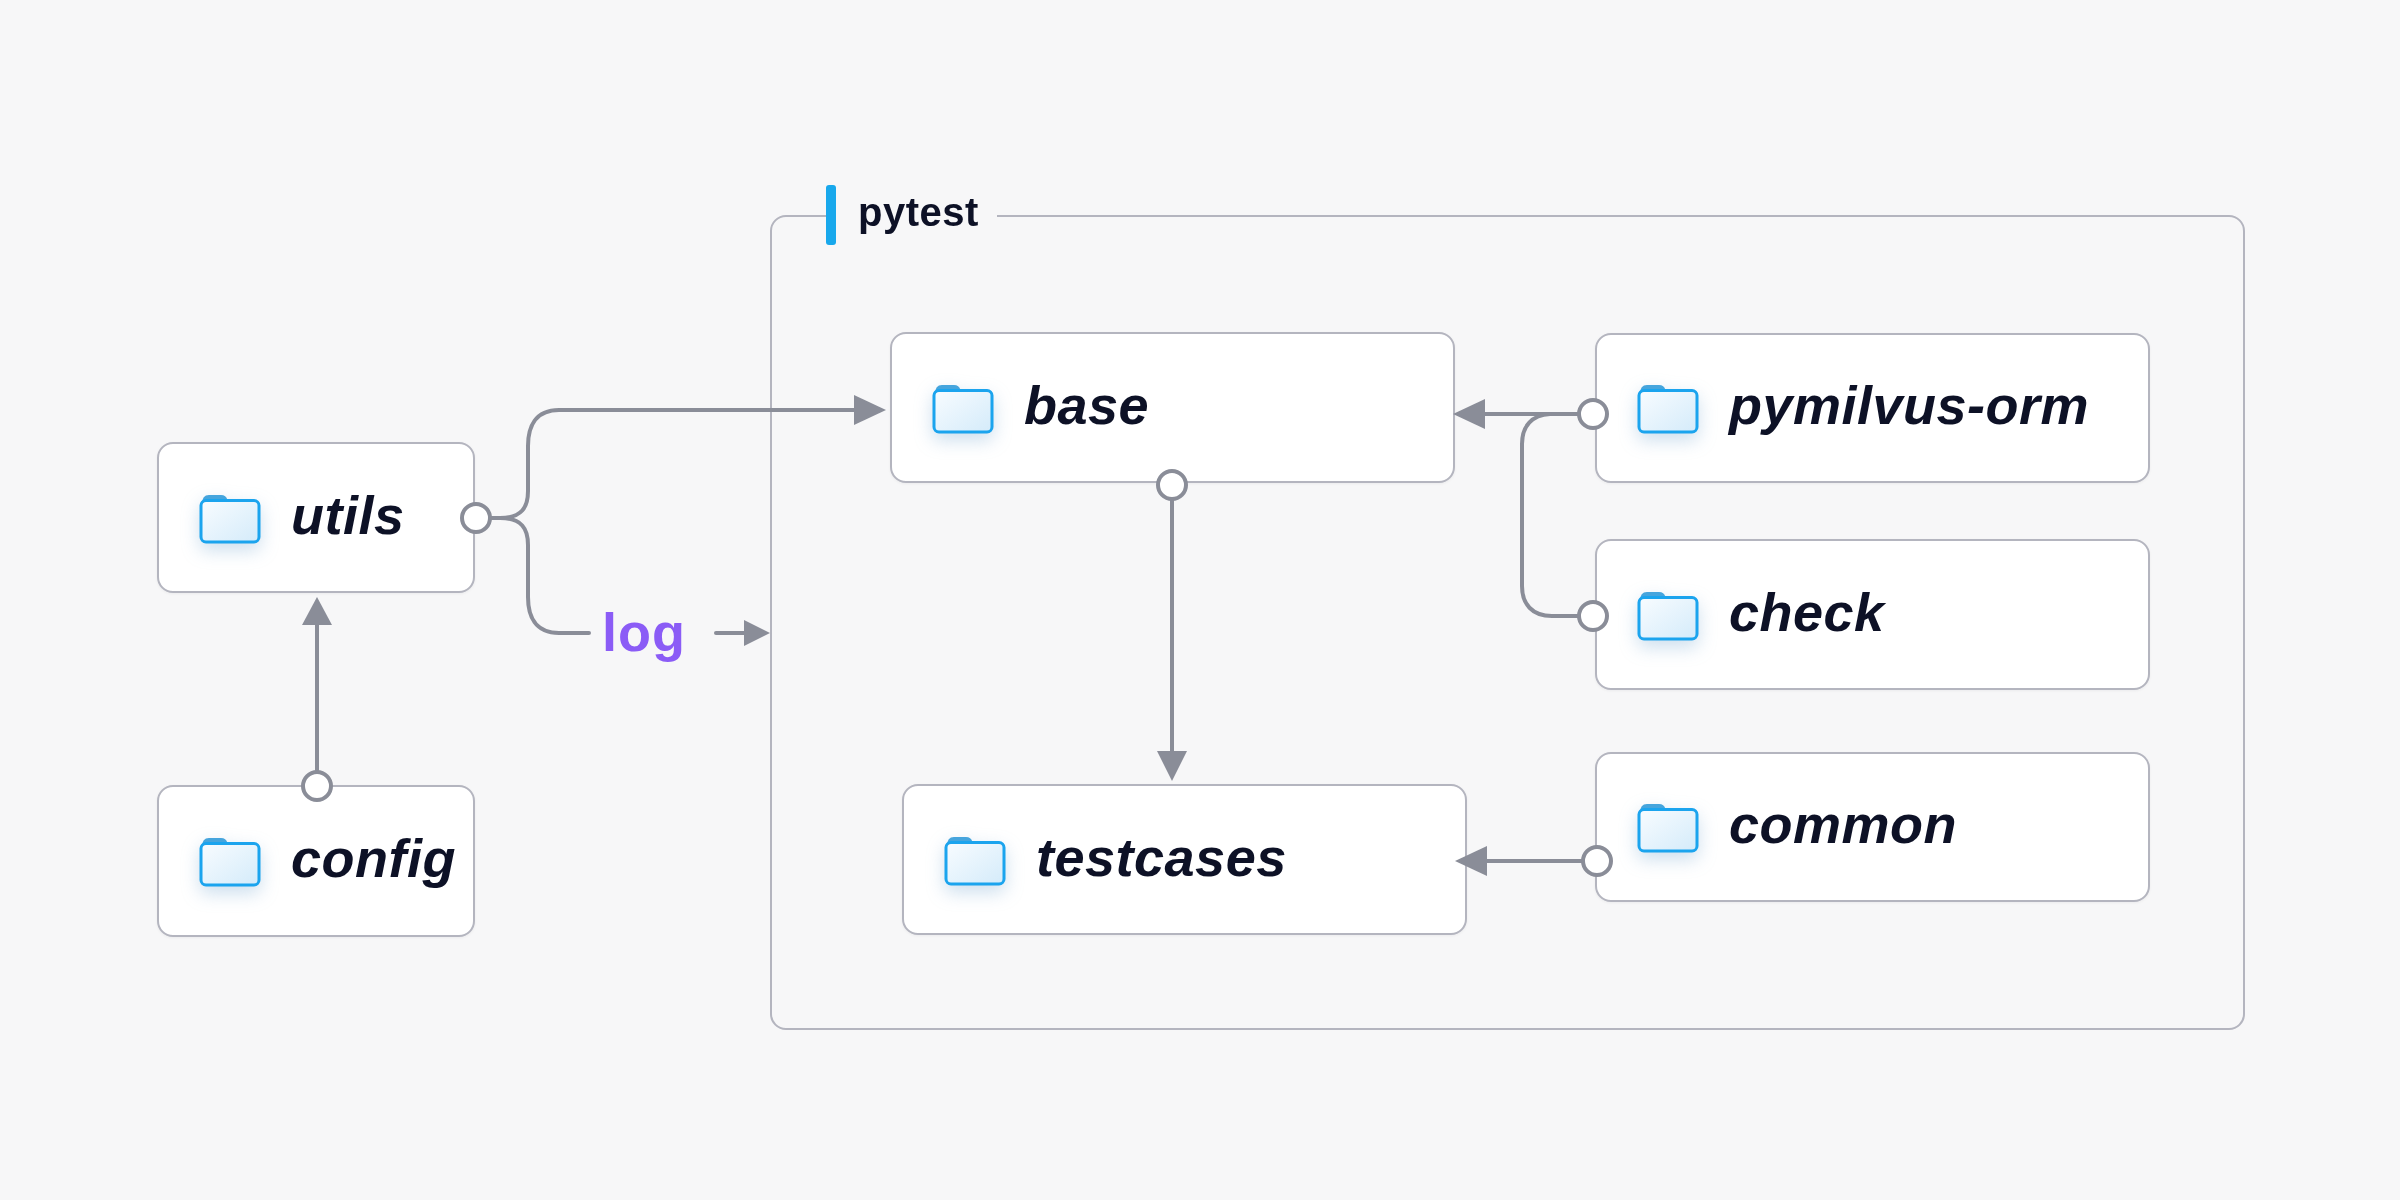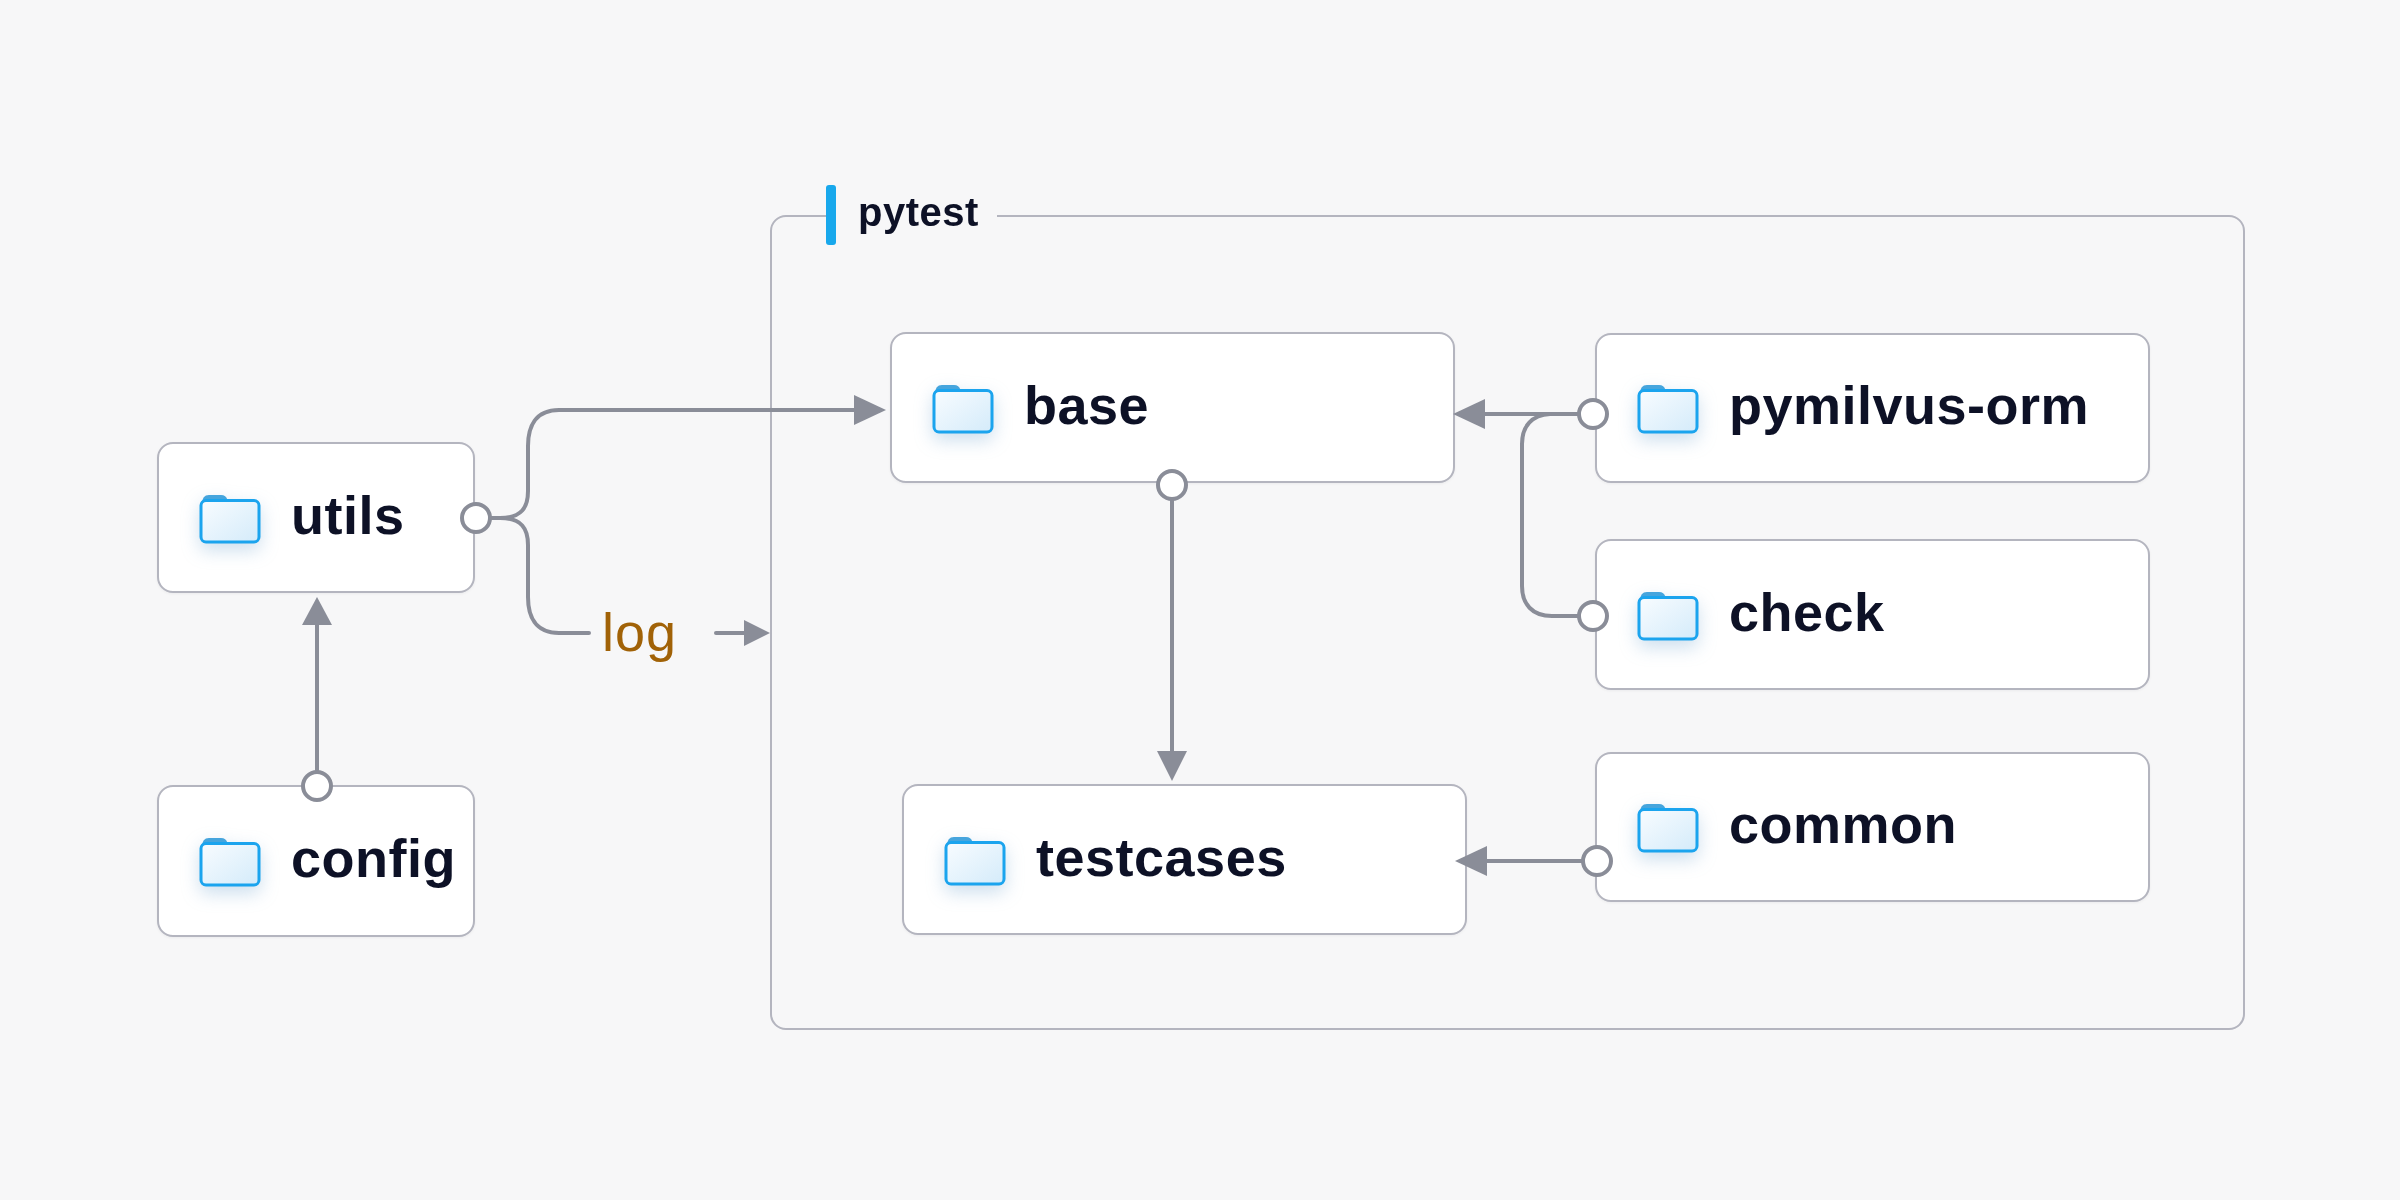--- a/index.html
+++ b/index.html
@@ -43,20 +43,21 @@
   .node {
     position: absolute;
     background: #ffffff;
     border: 2px solid #b4b5bf;
     border-radius: 16px;
     box-sizing: border-box;
     display: flex; align-items: center;
     padding-left: 40px; gap: 30px;
     z-index: 2;
     box-shadow: 0 1px 3px rgba(16,24,40,0.05);
+    font-style: italic;
   }
   .node-label {
     color: #0d1126; font-size: 54px; font-weight: 700;
     letter-spacing: 0.5px; line-height: 1;
     padding-bottom: 6px;
     white-space: nowrap;
   }
   .folder { display: flex; align-items: center; }
   .folder svg { filter: drop-shadow(0 7px 9px rgba(90,150,200,0.30)); }
 
@@ -66,21 +67,21 @@
   .n-testcases { left: 902px;  top: 784px; width: 565px; height: 151px; }
   .n-pymilvus  { left: 1595px; top: 333px; width: 555px; height: 150px; }
   .n-check     { left: 1595px; top: 539px; width: 555px; height: 151px; }
   .n-common    { left: 1595px; top: 752px; width: 555px; height: 150px; }
 
   
   .edge-label {
     position: absolute;
     left: 602px; top: 600px; height: 64px;
     display: flex; align-items: center;
-    color: #a16207; font-size: 54px; font-weight: 400;
+    color: #8b5cf6; font-size: 54px; font-weight: 700;
     letter-spacing: 1px; line-height: 1;
     z-index: 4;
   }
 
   .connector-layer {
     position: absolute; inset: 0;
     z-index: 5;
     pointer-events: none;
   }
 </style>

